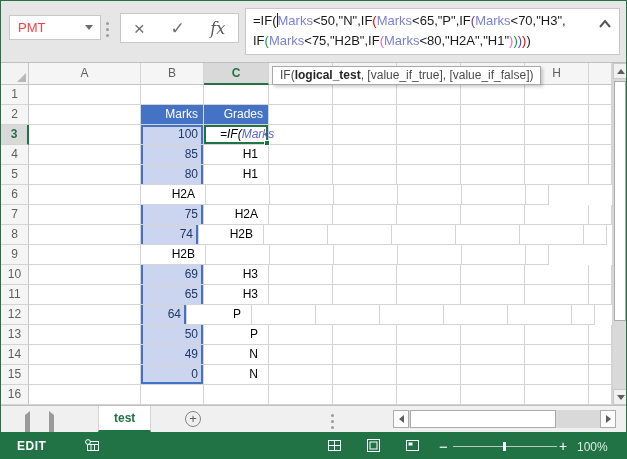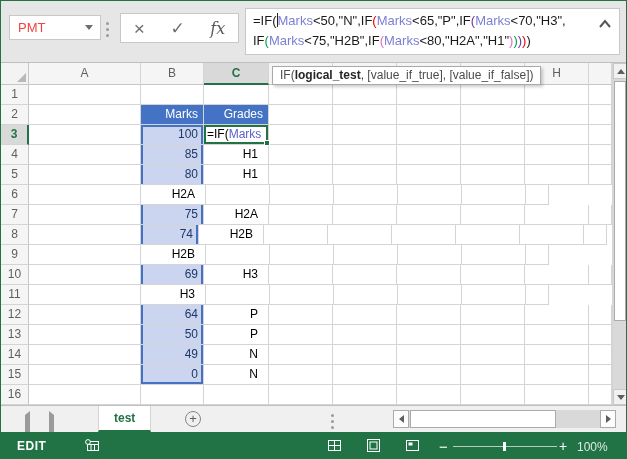--- a/index.html
+++ b/index.html
@@ -66,22 +66,22 @@
   .cell { height:20px; background:#fff; border-right:1px solid #d4d4d4;
           border-bottom:1px solid #d4d4d4; font-size:12px; color:#000;
           line-height:19px; }
   .cell.thead { background:#4472c4; color:#fff; text-align:right; padding-right:5px; }
   .cell.mark { background:#ccd5f0; color:#1f3864; text-align:right; padding-right:5px;
                box-shadow:inset 2px 0 0 #4472c4, inset -2px 0 0 #4472c4; }
   .cell.mark.rt { box-shadow:inset 2px 0 0 #4472c4, inset -2px 0 0 #4472c4, inset 0 2px 0 #4472c4; }
   .cell.mark.rb { box-shadow:inset 2px 0 0 #4472c4, inset -2px 0 0 #4472c4, inset 0 -2px 0 #4472c4; }
   .cell.grade { text-align:right; padding-right:10px; }
   .cell.editcell { position:relative; overflow:visible; white-space:nowrap;
-                   padding-left:3px; z-index:2;
-                   box-shadow:inset 0 0 0 2px #217346; }
+                   padding-left:16px; z-index:2;
+                   box-shadow:inset 0 0 0 2px #217346;font-style:italic; }
   .cell.editcell .eref { color:#5b5fc7; }
   .fill-handle { position:absolute; right:-2px; bottom:-2px; width:6px; height:6px;
                  background:#217346; border:1px solid #fff; }
 
   
   .vscroll { position:absolute; left:611px; top:62px; width:15px; height:342px;
              background:#d9d9d9; border-left:1px solid #d4d4d4; }
   .sbtn { position:absolute; left:0; width:15px; height:16px; background:#f1f1f1;
           border:1px solid #c8c8c8; display:flex; align-items:center; justify-content:center; }
   .vscroll .up { top:0; }
@@ -292,32 +292,33 @@
           <div class="cell" style="width: 64px;"></div>
           <div class="cell" style="width: 64px;"></div>
           <div class="cell" style="width: 64px;"></div>
           <div class="cell" style="width: 64px;"></div>
           <div class="cell" style="width: 64px;"></div>
           <div class="cell" style="width: 23px;"></div>
         </div>
         <div class="grow">
           <div class="rowh">11</div>
           <div class="cell" style="width: 112px;"></div>
+          <div class="cell mark" style="width: 63px;">65</div>
           <div class="cell grade" style="width: 65px;">H3</div>
           <div class="cell" style="width: 64px;"></div>
           <div class="cell" style="width: 64px;"></div>
           <div class="cell" style="width: 64px;"></div>
           <div class="cell" style="width: 64px;"></div>
           <div class="cell" style="width: 64px;"></div>
           <div class="cell" style="width: 23px;"></div>
         </div>
         <div class="grow">
           <div class="rowh">12</div>
           <div class="cell" style="width: 112px;"></div>
-          <div class="cell mark" style="width: 63px;">64</div>
+          <div class="cell mark" style="width: 46px;">64</div>
           <div class="cell grade" style="width: 65px;">P</div>
           <div class="cell" style="width: 64px;"></div>
           <div class="cell" style="width: 64px;"></div>
           <div class="cell" style="width: 64px;"></div>
           <div class="cell" style="width: 64px;"></div>
           <div class="cell" style="width: 64px;"></div>
           <div class="cell" style="width: 23px;"></div>
         </div>
         <div class="grow">
           <div class="rowh">13</div>

